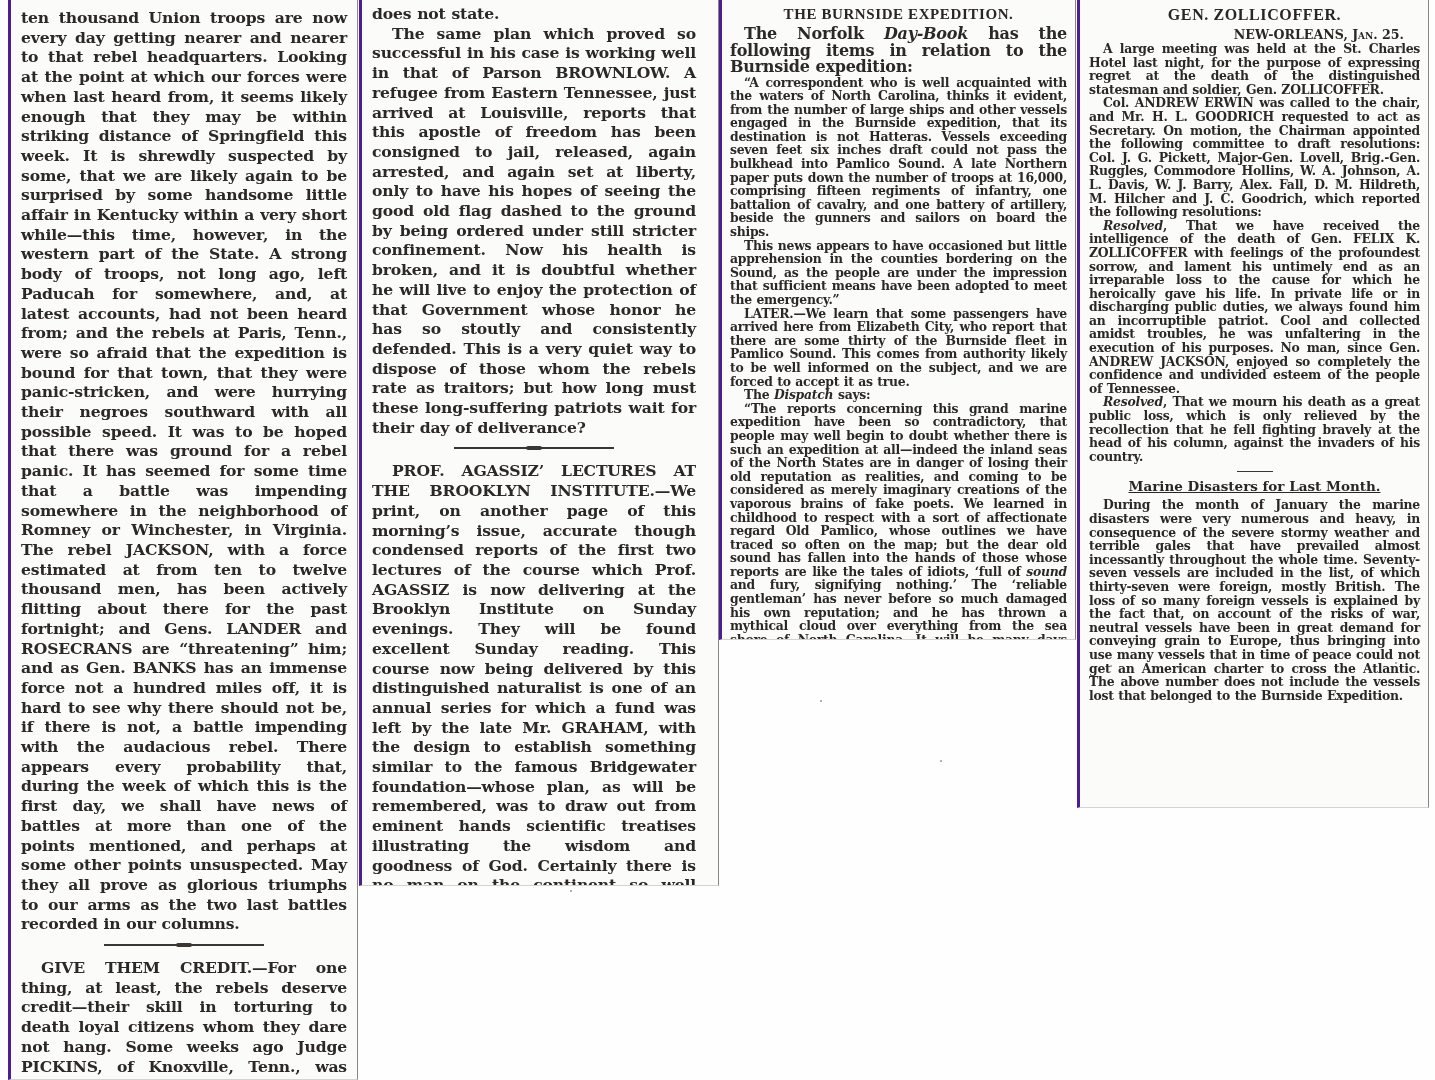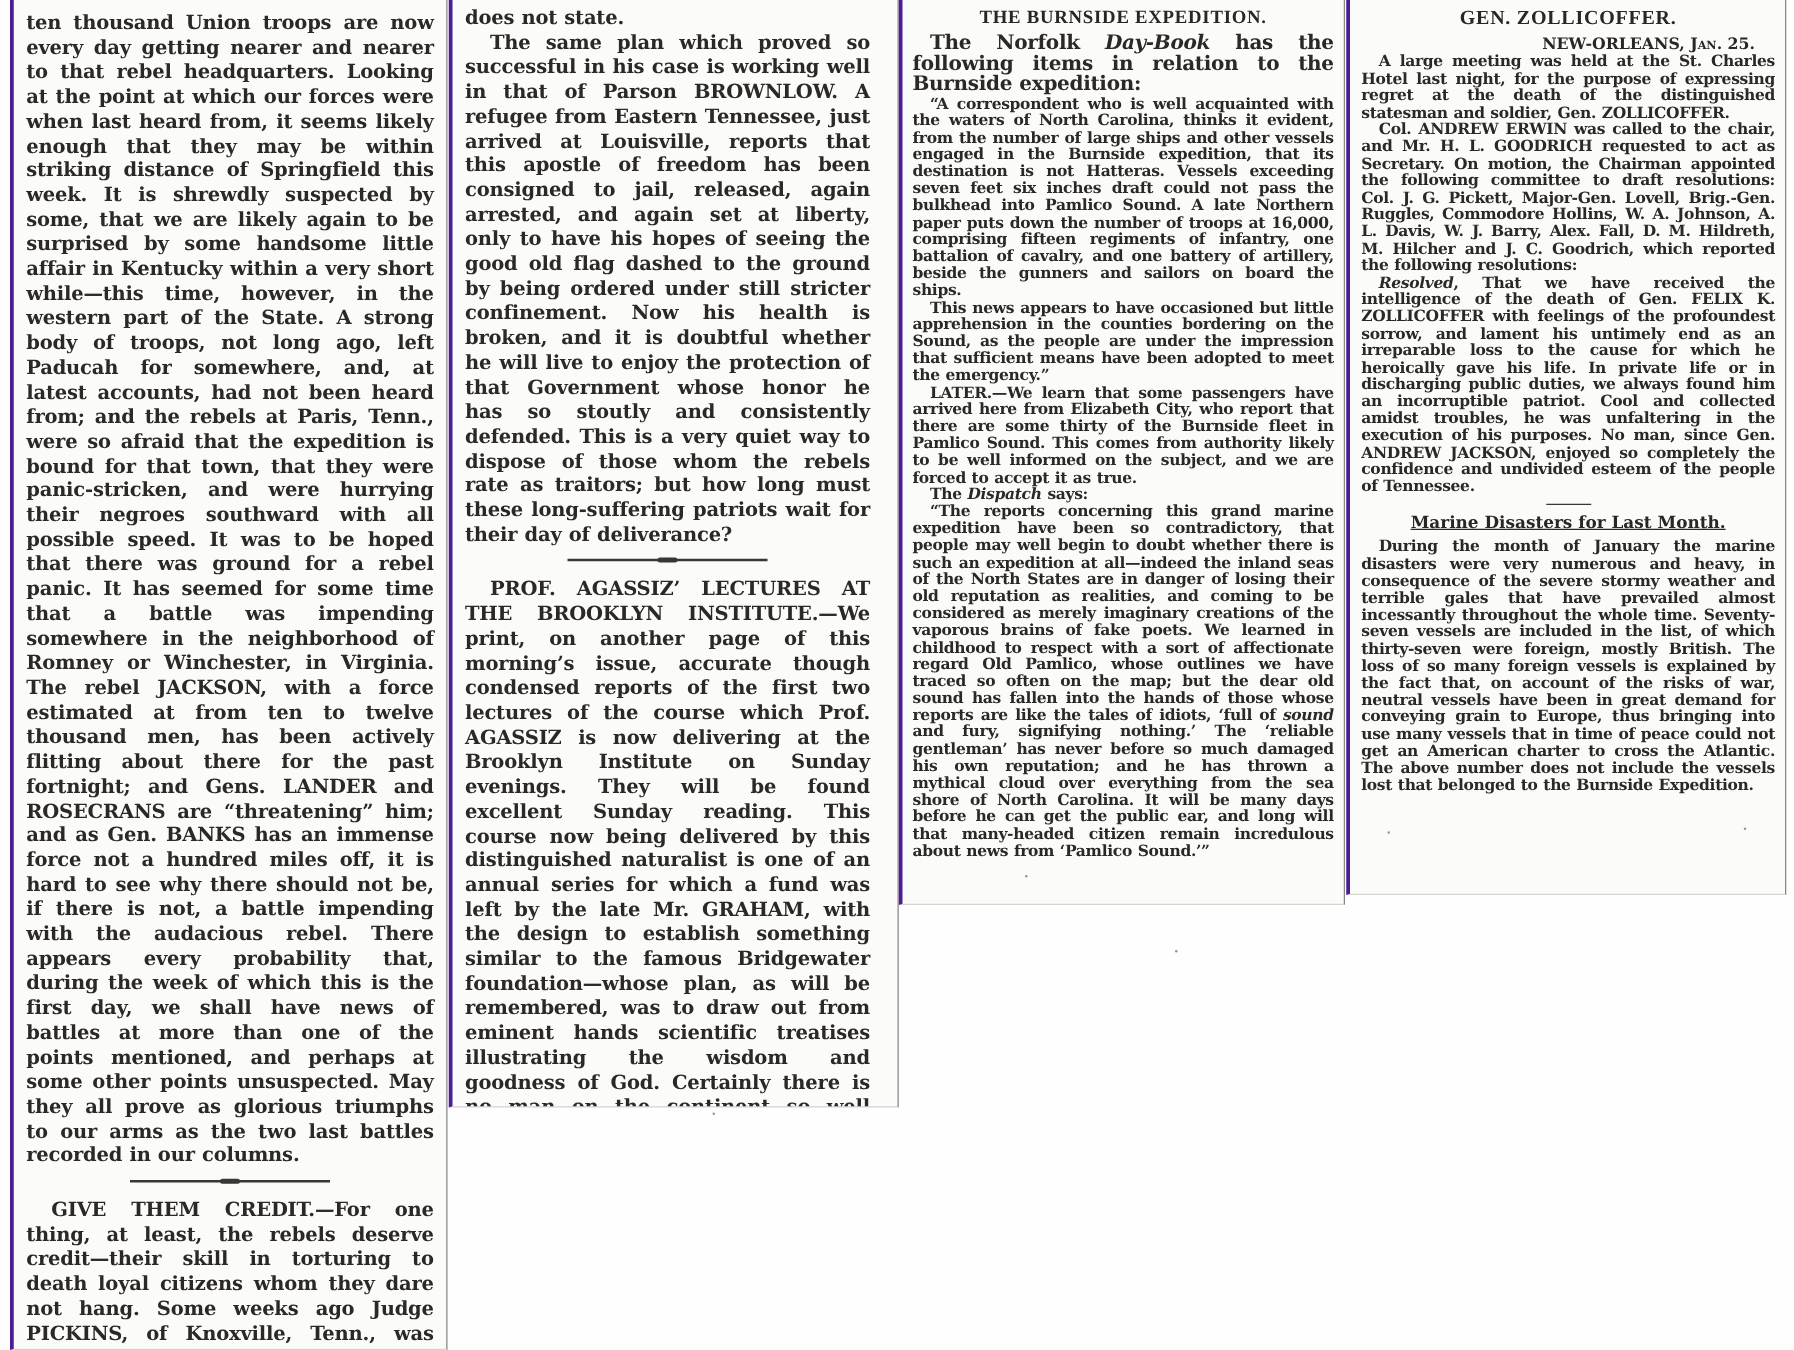--- a/index.html
+++ b/index.html
@@ -24,22 +24,22 @@
       position: absolute;
       box-sizing: border-box;
       background: #fbfbfa;
       border-left: 3px solid #4c1d95;
       border-right: 1px solid #8a8682;
       border-bottom: 1px solid #d6d3cf;
       overflow: hidden;
     }
     .clip.col1 { left: 8px;    top: 0;   width: 350px; height: 1080px; padding: 8px 10px 0 10px; }
     .clip.col2 { left: 359px;  top: 0;   width: 360px; height: 886px;  padding: 4px 22px 0 10px; }
-    .clip.col3 { left: 719px;  top: 0;   width: 357px; height: 724px;  padding: 2px 8px 0 8px; }
-    .clip.col4 { left: 1077px; top: 0;   width: 352px; height: 716px;  padding: 2px 8px 0 9px; }
+    .clip.col3 { left: 719px;  top: 0;   width: 357px; height: 640px;  padding: 2px 8px 0 8px; }
+    .clip.col4 { left: 1077px; top: 0;   width: 352px; height: 808px;  padding: 2px 8px 0 9px; }
 
     p {
       margin: 0;
       text-align: justify;
       text-align-last: left;
       hyphens: manual;
       word-spacing: 0.5px;
     }
     .col1 p, .col2 p {
       font-size: 15.6px;
@@ -143,20 +143,21 @@
     <p class="indent"><span>“The reports concerning this grand marine expedi­tion have been so contradictory, that people may well begin to doubt whether there is such an expedi­tion at all—indeed the inland seas of the North States are in danger of losing their old reputation as reali­ties, and coming to be considered as merely imagin­ary creations of the vaporous brains of fake poets. We learned in childhood to respect with a sort of affectionate regard Old Pamlico, whose outlines we have traced so often on the map; but the dear old sound has fallen into the hands of those whose re­ports are like the tales of idiots, ‘full of </span><i>sound</i><span> and fury, signifying nothing.’ The ‘reliable gentleman’ has never before so much damaged his own reputa­tion; and he has thrown a mythical cloud over every­thing from the sea shore of North Carolina. It will be many days before he can get the public ear, and long will that many-headed citizen remain incredu­lous about news from ‘Pamlico Sound.’”</span></p>
 
   </div>
 
   <div class="clip col4">
     <div class="headline">GEN. ZOLLICOFFER.</div>
     <div class="dateline smallcaps">NEW-ORLEANS, Jan. 25.</div>
     <p class="indent">A large meeting was held at the St. Charles Hotel last night, for the purpose of expressing regret at the death of the distinguished statesman and sol­dier, Gen. ZOLLICOFFER.</p>
     <p class="indent">Col. ANDREW ERWIN was called to the chair, and Mr. H. L. GOODRICH requested to act as Secretary. On motion, the Chairman appointed the following com­mittee to draft resolutions: Col. J. G. Pickett, Major-Gen. Lovell, Brig.-Gen. Ruggles, Commodore Hol­lins, W. A. Johnson, A. L. Davis, W. J. Barry, Alex. Fall, D. M. Hildreth, M. Hilcher and J. C. Goodrich, which reported the following resolutions:</p>
     <p class="indent"><i>Resolved</i><span>, That we have received the intelligence of the death of Gen. FELIX K. ZOLLICOFFER with feel­ings of the profoundest sorrow, and lament his un­timely end as an irreparable loss to the cause for which he heroically gave his life. In private life or in discharging public duties, we always found him an incorruptible patriot. Cool and collected amidst troubles, he was unfaltering in the execution of his purposes. No man, since Gen. ANDREW JACKSON, en­joyed so completely the confidence and undivided esteem of the people of Tennessee.</span></p>
+    <p class="indent"><i>Resolved</i><span>, That we mourn his death as a great pub­lic loss, which is only relieved by the recollection that he fell fighting bravely at the head of his column, against the invaders of his country.</span></p>
     <span class="rule short" style="margin-top:8px;"></span>
     <div class="subhead">Marine Disasters for Last Month.</div>
     <p class="indent">During the month of January the marine disas­ters were very numerous and heavy, in consequence of the severe stormy weather and terrible gales that have prevailed almost incessantly throughout the whole time. Seventy-seven vessels are included in the list, of which thirty-seven were foreign, mostly British. The loss of so many foreign vessels is ex­plained by the fact that, on account of the risks of war, neutral vessels have been in great demand for conveying grain to Europe, thus bringing into use many vessels that in time of peace could not get an Ameri­can charter to cross the Atlantic. The above number does not include the vessels lost that belonged to the Burnside Expedition.</p>
   </div>
 
   <span class="speck" style="left:820px;top:700px;"></span>
   <span class="speck" style="left:940px;top:760px;"></span>
   <span class="speck" style="left:1110px;top:665px;"></span>
   <span class="speck" style="left:1395px;top:662px;"></span>
   <span class="speck" style="left:570px;top:890px;"></span>

